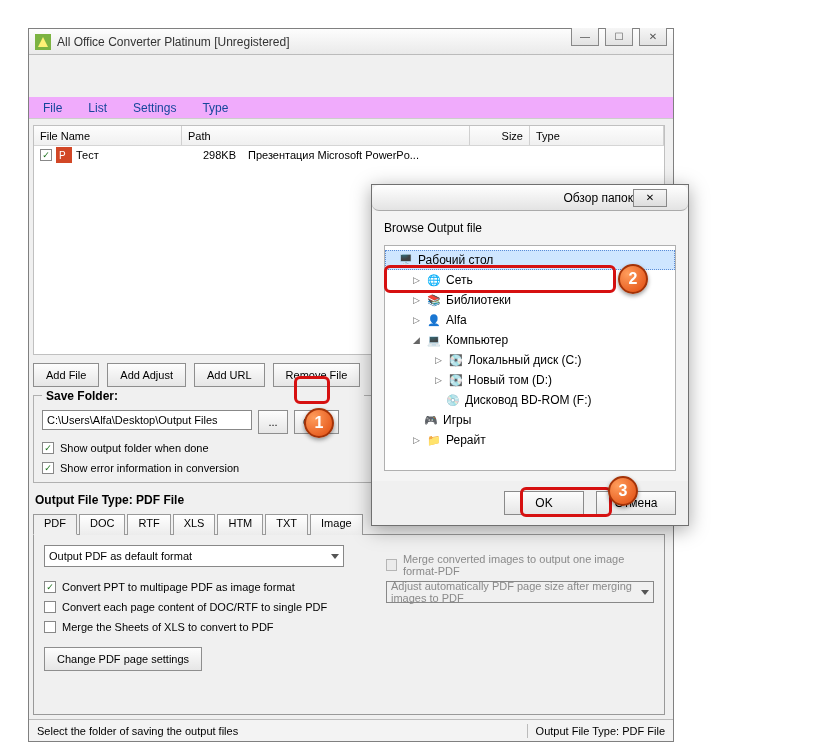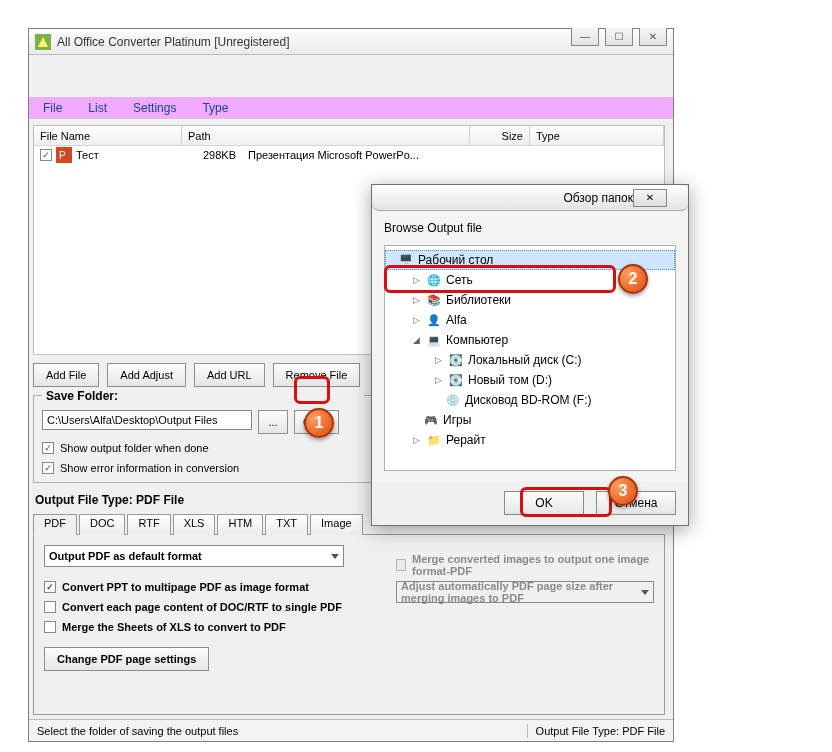--- a/index.html
+++ b/index.html
@@ -28,21 +28,21 @@
 
   .fieldset { border:1px solid #b0b0b0; margin-top:8px; padding:8px; }
   .legend { font-size:12px; font-weight:600; position:relative; top:-15px; background:#f0f0f0; padding:0 4px; margin-bottom:-8px; }
   .textin { height:20px; border:1px solid #888; background:#fff; font-size:11px; padding:0 4px; }
   .chk-line { display:flex; align-items:center; gap:6px; font-size:11px; margin-top:8px;}
 
   .oft-label { font-size:12px; font-weight:600; margin:10px 0 6px 2px; }
   .tabstrip { display:flex; height:22px; border-bottom:1px solid #999;}
   .tab { font-size:11px; padding:2px 10px; border:1px solid #999; border-bottom:none; margin-right:2px; background:linear-gradient(#fff,#ececec); position:relative; top:1px; }
   .tab.active { background:#f0f0f0; border-bottom:1px solid #f0f0f0; }
-  .tab-body { border:1px solid #999; border-top:none; background:#f0f0f0; padding:10px; display:flex; gap:22px; min-height:180px;font-weight:bold; }
+  .tab-body { border:1px solid #999; border-top:none; background:#f0f0f0; padding:10px; display:flex; gap:12px; min-height:180px; }
   .tab-left { width:330px; }
   .tab-right { flex:1; }
   .select { display:flex; align-items:center; justify-content:space-between; width:300px; height:22px; border:1px solid #888; background:#fff; font-size:11px; padding:0 4px;}
   .tri-down { width:0;height:0;border-left:4px solid transparent;border-right:4px solid transparent;border-top:5px solid #555;}
   .disabled-chk { border:1px solid #b5b5b5; width:12px;height:12px; background:#ebebeb; }
   .grey { color:#8a8a8a; }
 
   .statusbar { height:22px; border-top:1px solid #bbb; background:#f3f3f3; display:flex; align-items:center; justify-content:space-between; padding:0 8px; font-size:11px; }
   .status-sep { width:1px; height:14px; background:#bbb; }
 

